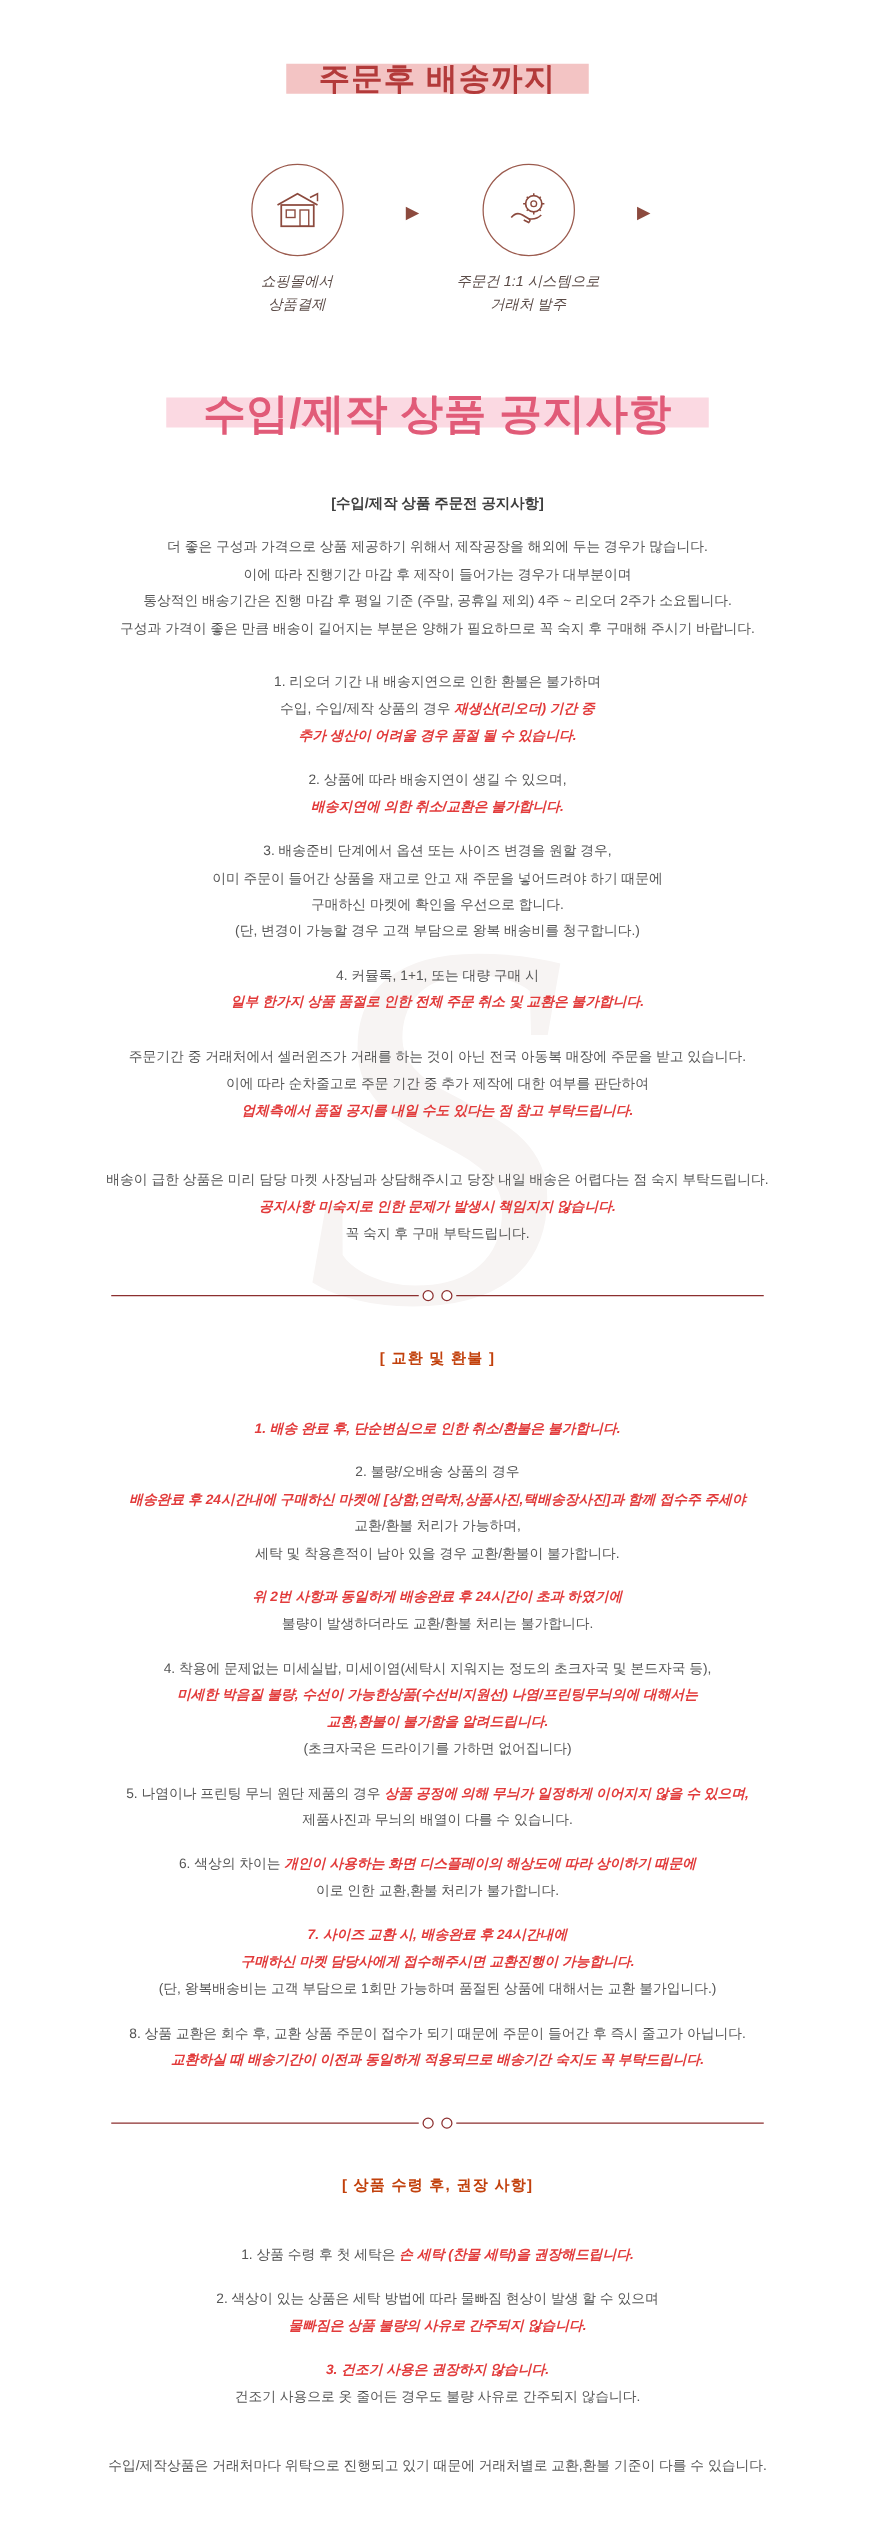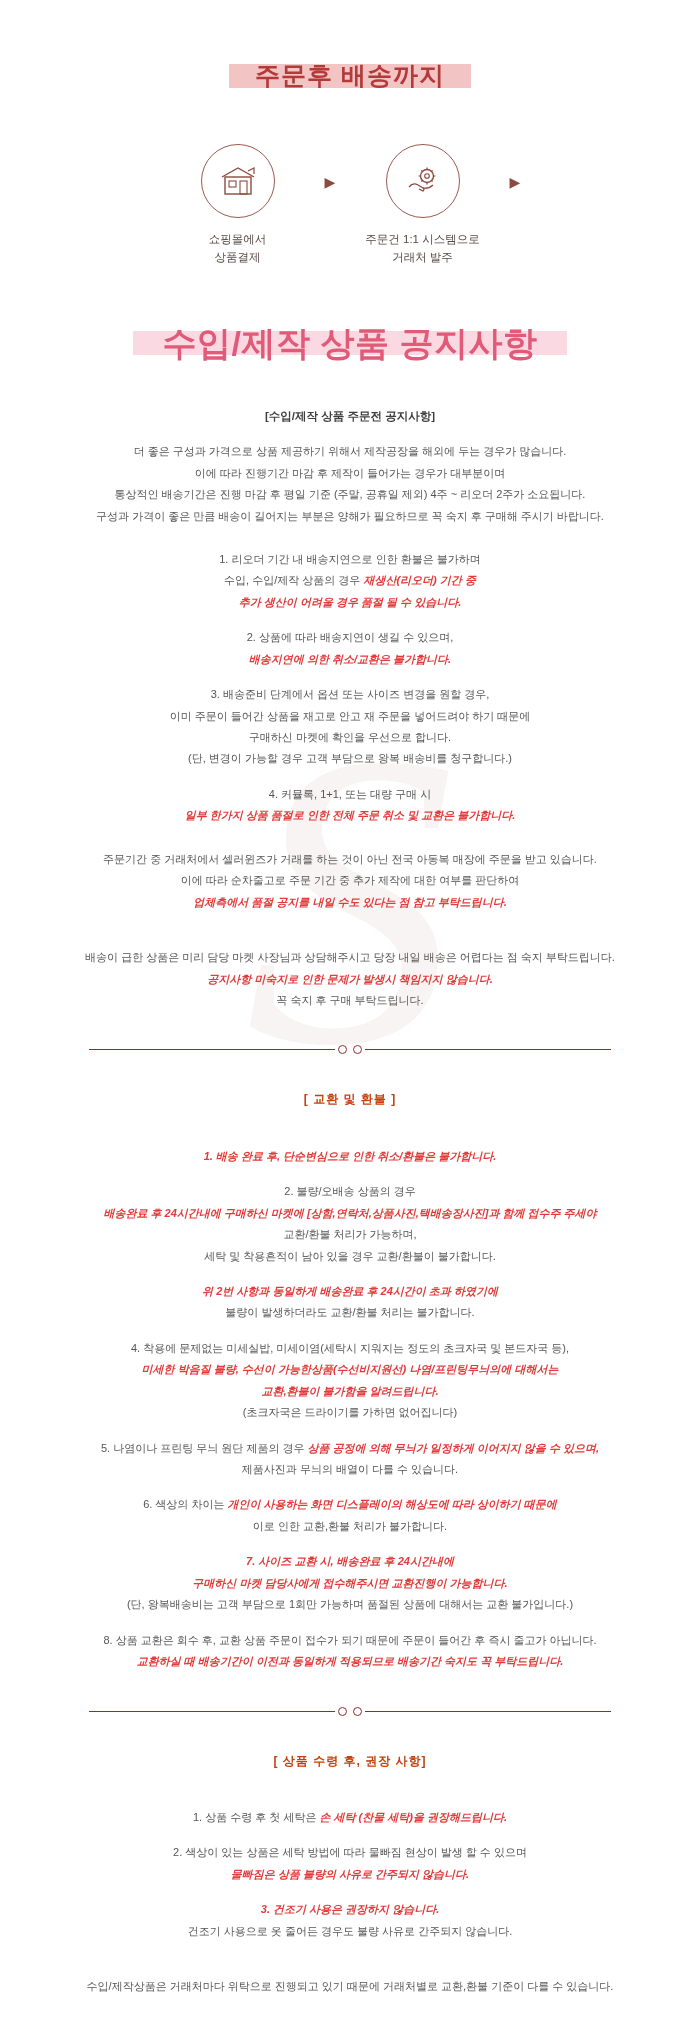--- a/index.html
+++ b/index.html
@@ -31,21 +31,21 @@
     font-size: 420px;
     line-height: 420px;
     text-align: center;
     color: #f7f4f3;
     font-family: "Liberation Serif", serif;
     font-style: italic;
     pointer-events: none;
     z-index: 0;
     user-select: none;
   }
-  .content { position: relative; z-index: 1; margin-top: 13px; }
+  .content { position: relative; z-index: 1; }
 
   
   .banner-wrap {
     text-align: center;
     padding-top: 42px;
   }
   .banner {
     display: inline-block;
     position: relative;
     padding: 4px 26px 6px 26px;
@@ -87,20 +87,21 @@
     align-items: center;
     justify-content: center;
     box-sizing: border-box;
   }
   .step-label {
     margin-top: 12px;
     font-size: 11.5px;
     line-height: 1.6;
     color: #5a4a46;
     white-space: pre-line;
+    font-style: italic;
   }
   .arrow {
     width: 40px;
     margin-top: 30px;
     text-align: center;
     color: #8c4a3e;
     font-size: 14px;
   }
 
   

